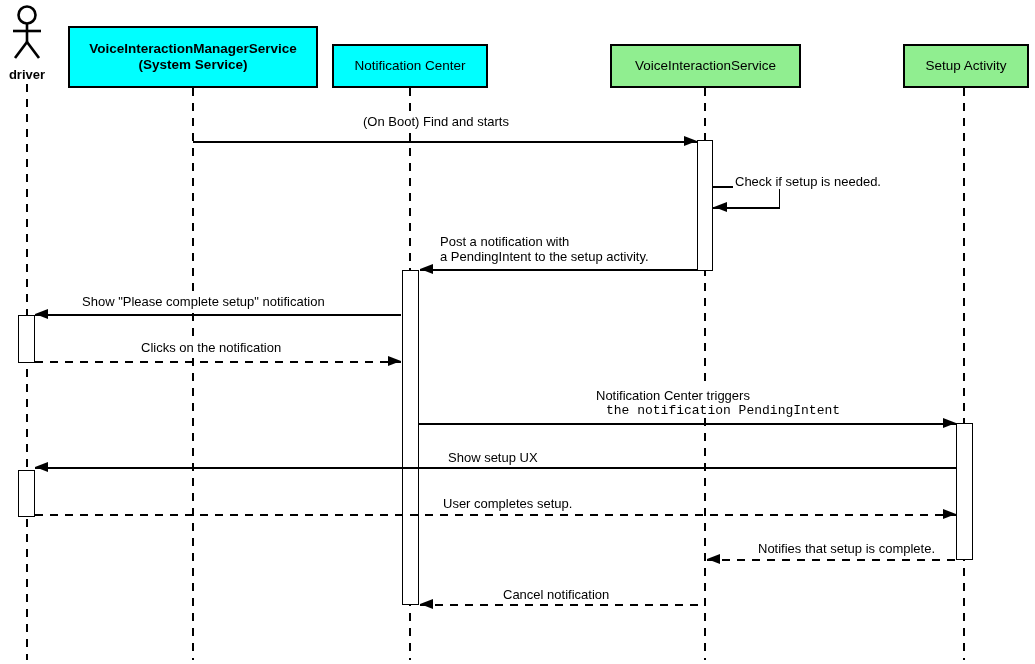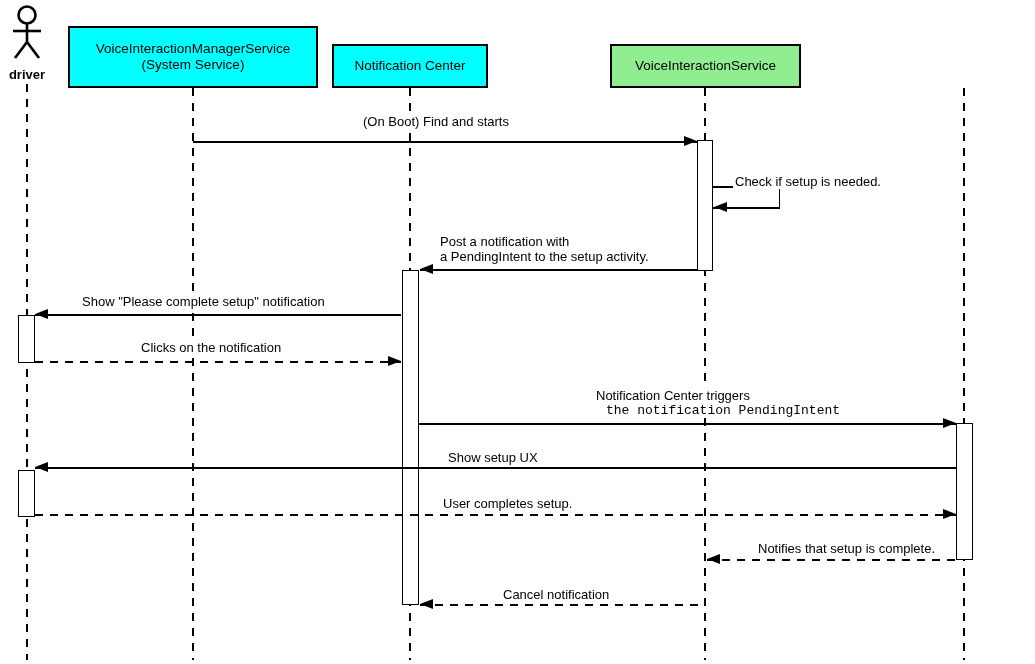--- a/index.html
+++ b/index.html
@@ -72,23 +72,26 @@
     <div class="arrow left" style="left: 707px; top: 554px;"></div>
     <div class="mlabel" style="left: 756px; top: 541px;">Notifies that setup is complete.</div>
     <div class="mline dashed" style="left: 420px; top: 604px; width: 285px;"></div>
     <div class="arrow left" style="left: 420px; top: 599px;"></div>
     <div class="mlabel" style="left: 501px; top: 587px;">Cancel notification</div>
     <div class="mline solid" style="left: 713px; top: 186px; width: 67px;"></div>
     <div class="vline" style="left: 778.5px; top: 187px; height: 21px;"></div>
     <div class="mline solid" style="left: 713px; top: 207px; width: 67px;"></div>
     <div class="arrow left" style="left: 714px; top: 202px;"></div>
     <div class="mlabel" style="left: 733px; top: 166px; margin-top: 8px;">Check if setup is needed.</div>
-    <div class="pbox" style="left: 68px; top: 26px; width: 250px; height: 62px; background: rgb(0, 255, 255);">
+    <div class="pbox" style="left: 68px; top: 26px; width: 250px; height: 62px; background: rgb(0, 255, 255); font-weight: bold;">
       <div>VoiceInteractionManagerService</div>
       <div>(System Service)</div>
     </div>
     <div class="pbox" style="left: 332px; top: 44px; width: 156px; height: 44px; background: rgb(0, 255, 255);">
       <div>Notification Center</div>
     </div>
     <div class="pbox" style="left: 610px; top: 44px; width: 191px; height: 44px; background: rgb(144, 238, 144);">
       <div>VoiceInteractionService</div>
     </div>
+    <div class="pbox" style="left: 903px; top: 44px; width: 126px; height: 44px; background: rgb(144, 238, 144);">
+      <div>Setup Activity</div>
+    </div>
   </div>
 
 </body></html>

